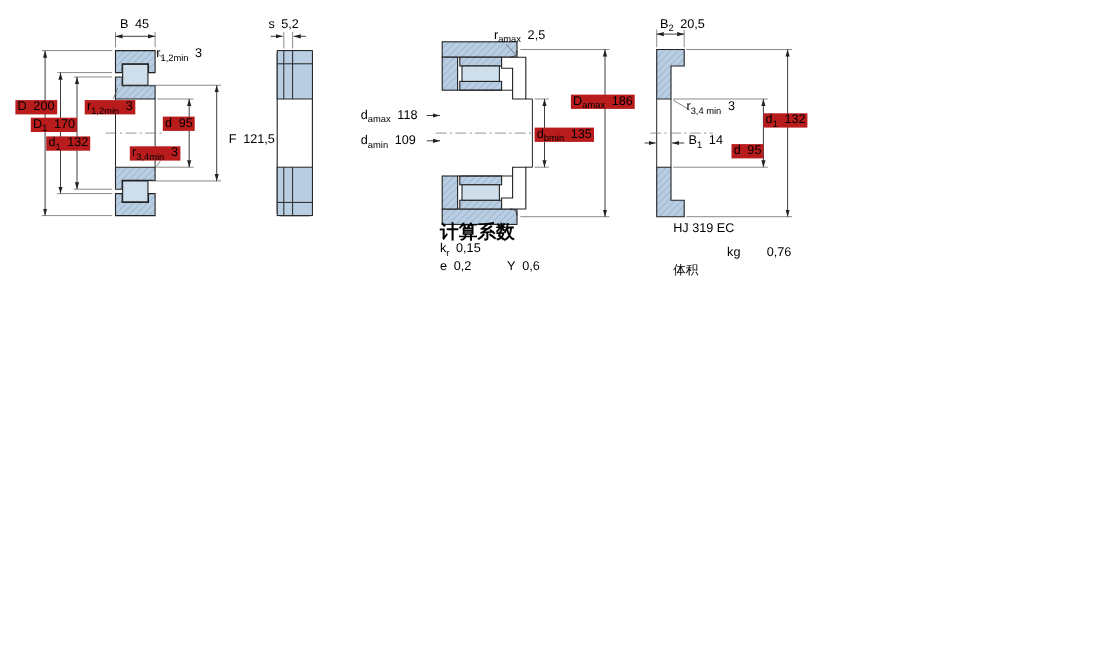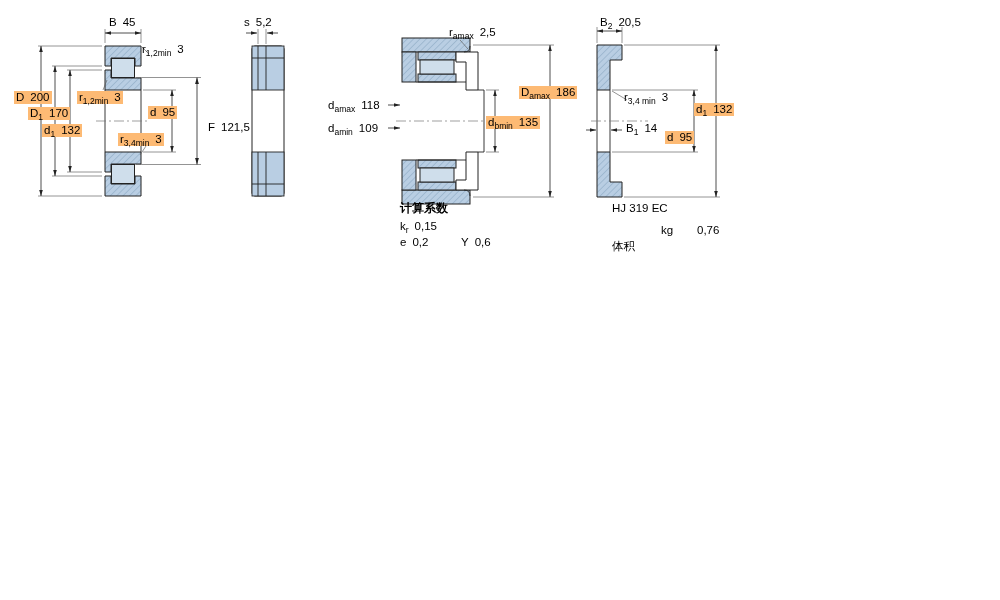--- a/index.html
+++ b/index.html
@@ -10,22 +10,22 @@
   .roller{fill:#cfdeeb;stroke:#222;stroke-width:1;}
   .white{fill:#ffffff;stroke:#222;stroke-width:1;}
   .band{fill:#b9cee3;stroke:#222;stroke-width:0.9;}
   .ln{stroke:#222;stroke-width:0.9;fill:none;}
   .dim{stroke:#222;stroke-width:0.8;fill:none;}
   .ext{stroke:#5a5a5a;stroke-width:0.65;fill:none;}
   .cl{stroke:#777;stroke-width:0.7;stroke-dasharray:10 3 2 3;fill:none;}
   .lbl{position:absolute;font-size:11.5px;color:#000;white-space:nowrap;line-height:1.1;}
   .lbl sub{font-size:8.5px;line-height:0;}
   .lbl .v{margin-left:6px;}
-  .mask{background:#fdba74;padding:0 2px;}
-  .bold{font-weight:bold;font-size:12px;}
+  .mask{background:#b91c1c;padding:0 2px;}
+  .bold{font-weight:bold;font-size:17px;}
 </style>
 </head>
 <body>
 
 <div class="canvas">
 
 <svg width="1000" height="600" viewBox="0 0 1000 600">
   <defs>
     <pattern id="hatch" width="4.5" height="4.5" patternUnits="userSpaceOnUse" patternTransform="rotate(45)">
       <rect width="4.5" height="4.5" fill="#b9cee3"></rect>

